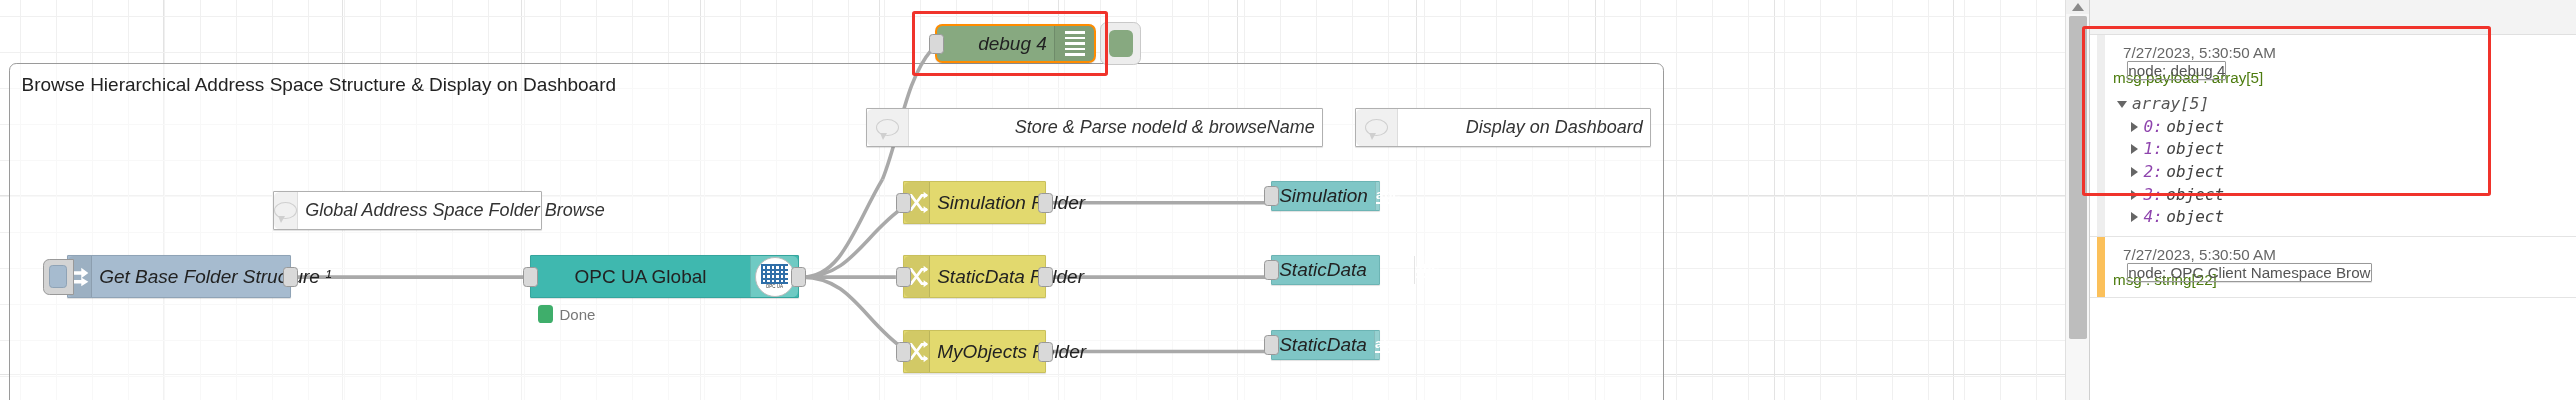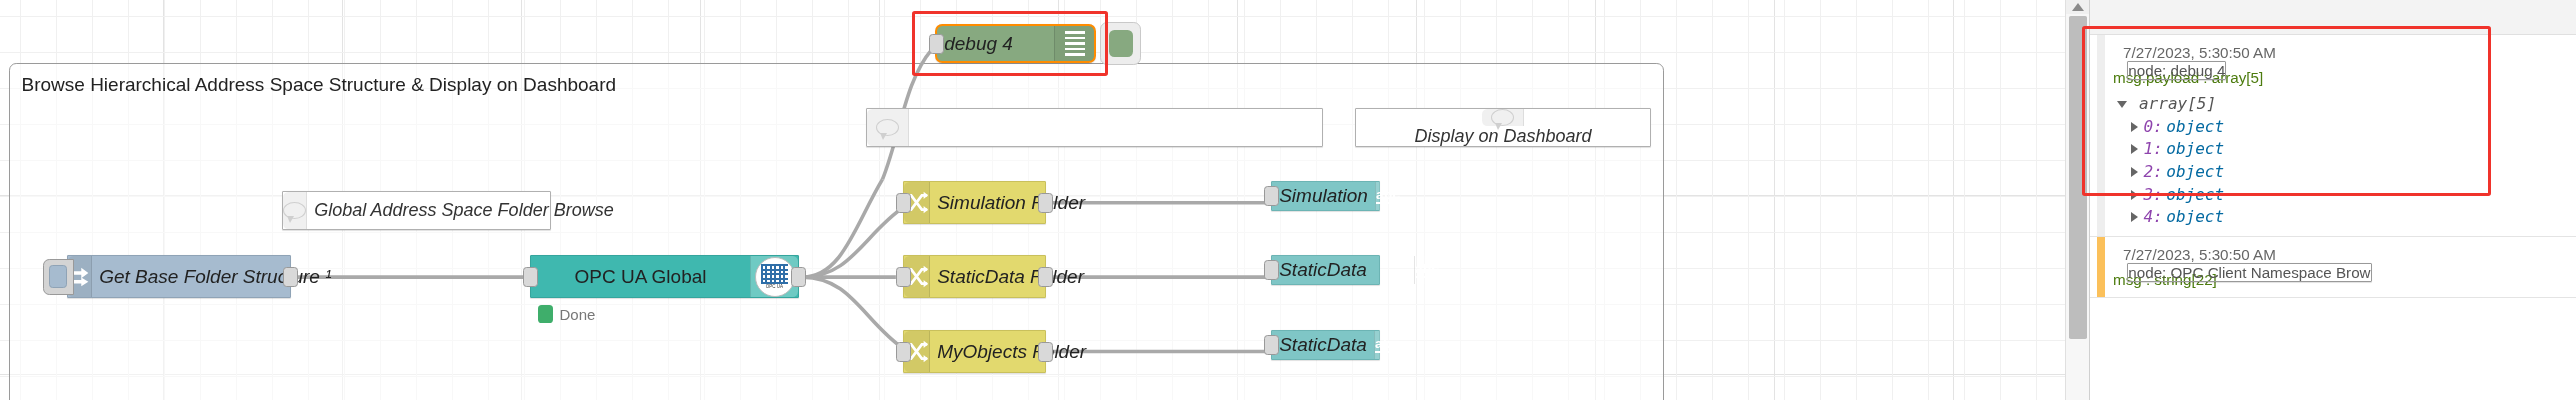--- a/index.html
+++ b/index.html
@@ -35,21 +35,21 @@
   }
 
   
   .node{
     position:absolute;border:0.9px solid #999;border-radius:1px;
     box-sizing:border-box;display:flex;align-items:center;
     box-shadow:0 0.9px 0.9px rgba(0,0,0,.12);
   }
   .node .label{
     flex:1;font-style:italic;font-size:19px;color:#222;
-    text-align:left;white-space:nowrap;padding:0 7.2px;
+    text-align:right;white-space:nowrap;padding:0 7.2px;
   }
 
   
   .port{
     position:absolute;width:15.2px;height:20px;background:#d9d9d9;
     border:0.9px solid #999;border-radius:3.6px;top:50%;
     transform:translateY(-50%);box-sizing:border-box;z-index:5;
   }
   .port.in{left:-8px;}
   .port.out{right:-8px;}
@@ -216,32 +216,32 @@
   .dbg-head{font-size:15.2px;color:#555;white-space:nowrap;}
   .dbg-head .ts{color:#666;margin-left:10px;}
   .dbg-head .node{margin-left:14.3px;color:#555;}
   .dbg-topic{font-size:15.2px;color:#4d7c0f;margin-top:8px;}
   .dbg-tree{margin-top:8px;}
   .tree-row{
     display:flex;align-items:center;font-size:16px;
     font-family:"DejaVu Sans Mono",monospace;font-style:italic;
     color:#555;line-height:20px;margin-top:2.7px;
   }
-  .tree-row.root{margin-left:3.6px;gap:7px;}
+  .tree-row.root{margin-left:3.6px;}
   .tree-row.child{margin-left:18px;}
   .caret-down{
     width:0;height:0;border-left:5.4px solid transparent;border-right:5.4px solid transparent;
     border-top:7.2px solid #666;margin-right:5.4px;
   }
   .caret-right{
     width:0;height:0;border-top:5.4px solid transparent;border-bottom:5.4px solid transparent;
     border-left:7.2px solid #666;margin-right:5.4px;
   }
   .k-index{color:#8e44ad;}
-  .k-type{color:#0369a1;margin-left:3.6px;}
+  .k-type{color:#404040;margin-left:3.6px;}
 
   
   .sb-sel{
     position:absolute;left:2082px;top:26px;width:409px;height:170px;
     border:3.6px solid #f0332b;border-radius:2.7px;box-sizing:border-box;z-index:30;
     pointer-events:none;
   }
 </style>
 </head>
 <body>
@@ -291,34 +291,35 @@
           <div class="cap">OPC UA</div>
         </div>
       </div>
       <div class="port out"></div>
     </div>
     <div class="status">
       <div class="dot"></div>
       <div class="txt">Done</div>
     </div>
 
-    <div class="node comment" style="left:282px;top:191px;width:269px;">
+    <div class="node comment" style="left:273px;top:191px;width:269px;">
       <div class="icon-box">
           <div class="bubble"></div>
         </div>
       <div class="label">Global Address Space Folder Browse</div>
     </div>
 
     <div class="node comment" style="left:866px;top:108px;width:457px;">
       <div class="icon-box">
           <div class="bubble"></div>
         </div>
-    </div>
-
-    <div class="node comment" style="left:1355px;top:108px;width:296px;flex-direction:column;">
+      <div class="label">Store &amp; Parse nodeId &amp; browseName</div>
+    </div>
+
+    <div class="node comment" style="left:1355px;top:108px;width:296px;">
       <div class="icon-box">
           <div class="bubble"></div>
         </div>
       <div class="label">Display on Dashboard</div>
     </div>
 
     <div class="node switchnode" style="left:903px;top:181px;">
       <div class="port in"></div>
       <div class="icon-box">
         <svg width="25" height="25" viewBox="0 0 28 28" aria-hidden="true">

